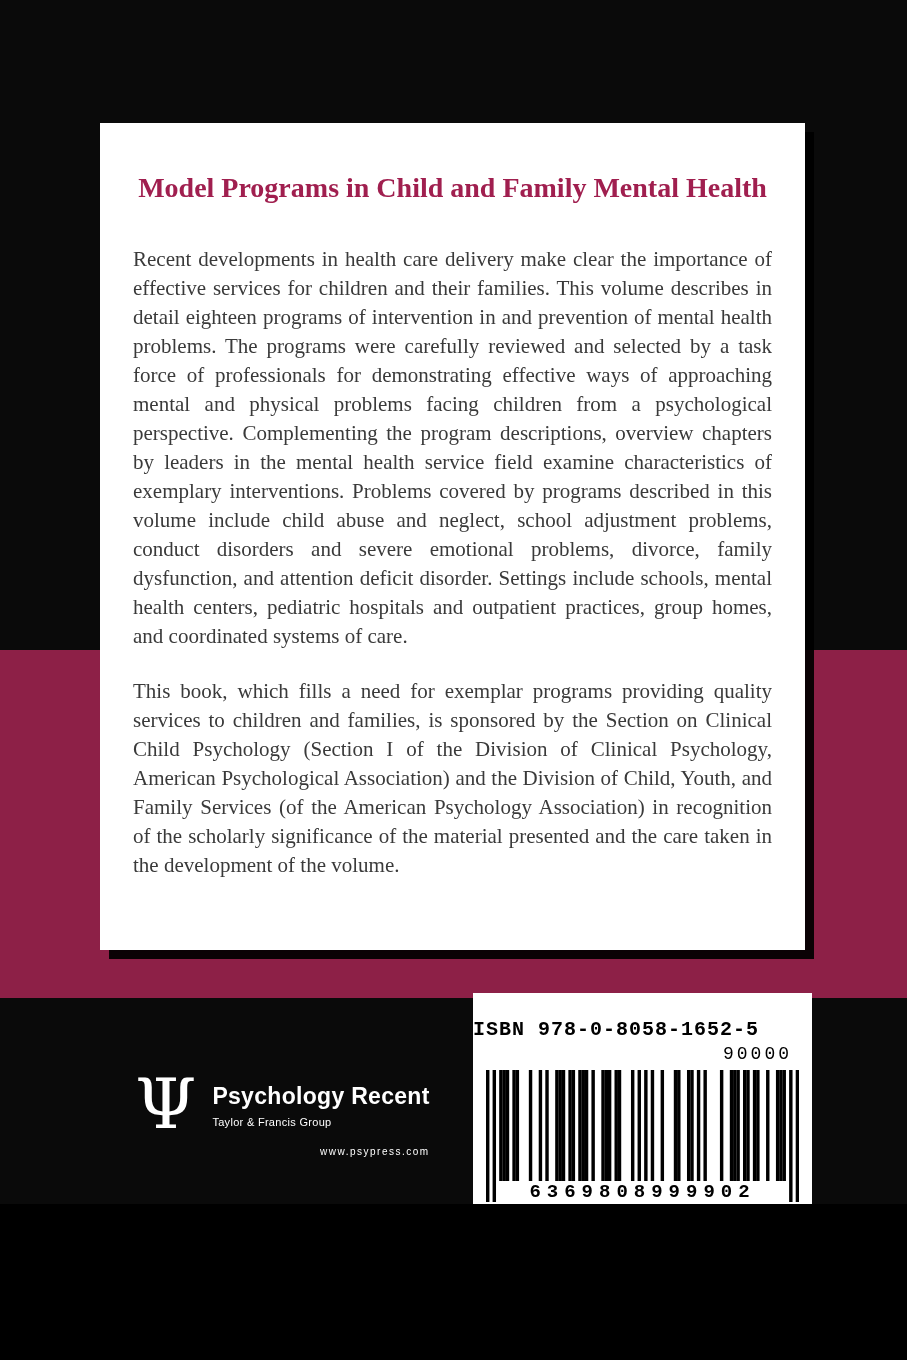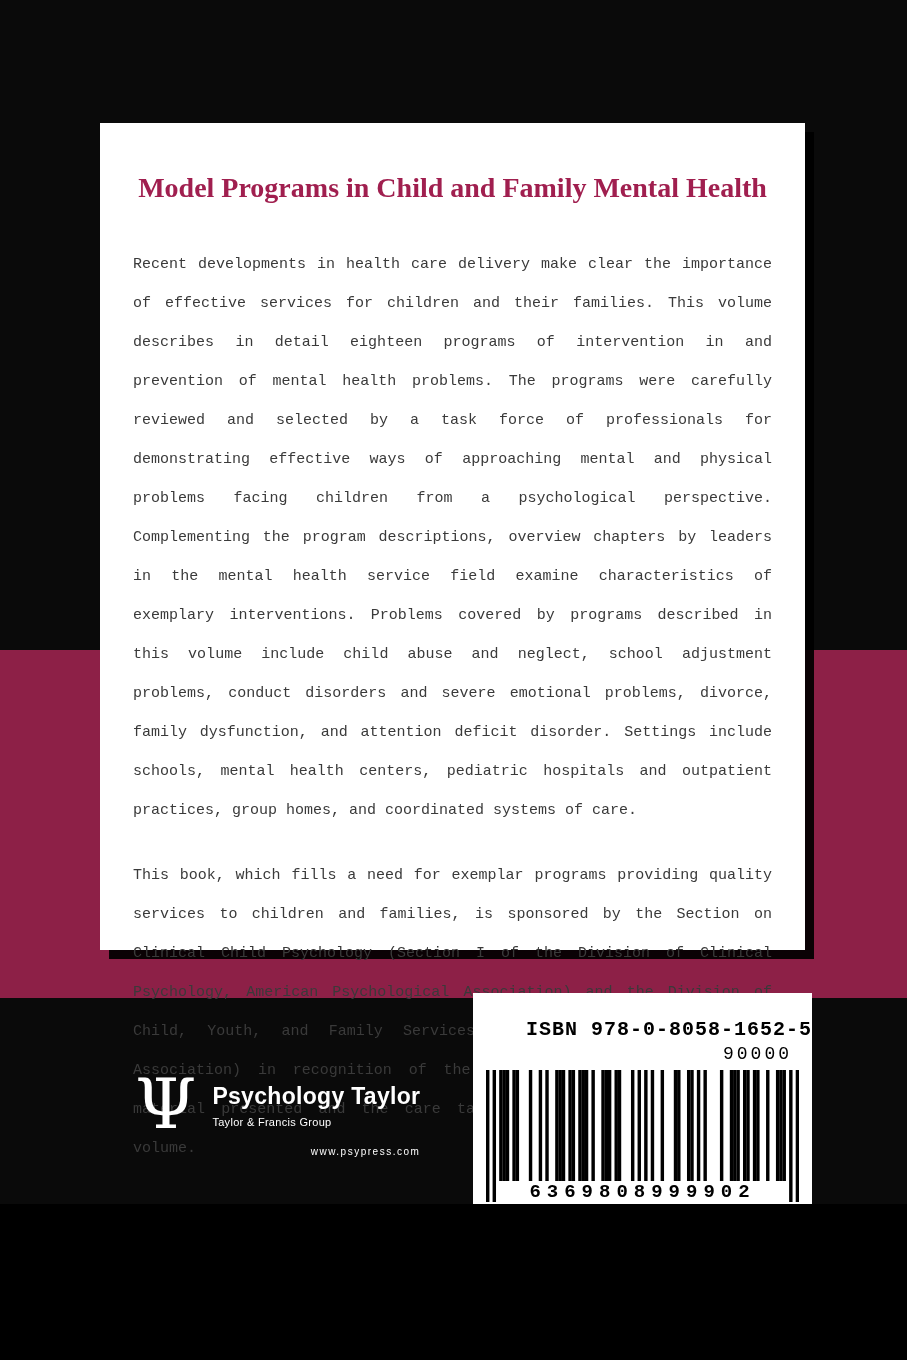--- a/index.html
+++ b/index.html
@@ -40,23 +40,23 @@
     font-family: "Liberation Serif", serif;
     font-weight: bold;
     font-size: 28px;
     line-height: 38px;
     color: var(--title, #a01f4f);
     text-align: center;
     white-space: nowrap;
   }
   .blurb {
     margin: 38px 0 0 0;
-    font-family: Liberation Mono, monospace;
-    font-size: 15px;
-    line-height: 39px;
+    font-family: Liberation Serif, serif;
+    font-size: 21px;
+    line-height: 29px;
     text-align: justify;
     color: var(--body-text, #3a3a3a);
   }
   .blurb + .blurb {
     margin-top: 26px;
   }
   
   .publisher {
     position: absolute;
     left: 135px;
@@ -98,21 +98,21 @@
     position: absolute;
     left: 473px;
     top: 993px;
     width: 339px;
     height: 227px;
     background: #ffffff;
     box-sizing: border-box;
   }
   .isbn-line {
     margin-top: 25px;
-    text-align: right;
+    text-align: left;
     font-family: "Liberation Mono", monospace;
     font-size: 20px;
     font-weight: bold;
     letter-spacing: 1px;
     color: #000000;
   }
   .price-line {
     margin-top: 3px;
     text-align: right;
     padding-right: 20px;
@@ -172,21 +172,21 @@
 
   <div class="panel">
     <h1 class="book-title">Model Programs in Child and Family Mental Health</h1>
     <p class="blurb">Recent developments in health care delivery make clear the importance of effective services for children and their families. This volume describes in detail eighteen programs of intervention in and prevention of mental health problems. The programs were carefully reviewed and selected by a task force of professionals for demonstrating effective ways of approaching mental and physical problems facing children from a psychological perspective. Complementing the program descriptions, overview chapters by leaders in the mental health service field examine characteristics of exemplary interventions. Problems covered by programs described in this volume include child abuse and neglect, school adjustment problems, conduct disorders and severe emotional problems, divorce, family dysfunction, and attention deficit disorder. Settings include schools, mental health centers, pediatric hospitals and outpatient practices, group homes, and coordinated systems of care.</p>
     <p class="blurb">This book, which fills a need for exemplar programs providing quality services to children and families, is sponsored by the Section on Clinical Child Psychology (Section I of the Division of Clinical Psychology, American Psychological Association) and the Division of Child, Youth, and Family Services (of the American Psychology Association) in recognition of the scholarly significance of the material presented and the care taken in the development of the volume.</p>
   </div>
 
   <div class="publisher">
     <span class="psi">Ψ</span>
     <span class="pub-text">
-      <span class="pub-name" style="display:block">Psychology Taylor</span>
+      <span class="pub-name" style="display:block">Psychology Recent</span>
       <span class="pub-group" style="display:block">Taylor &amp; Francis Group</span>
       <span class="pub-site" style="display:block">www.psypress.com</span>
     </span>
   </div>
 
   <div class="barcode-box">
     <div class="isbn-line">ISBN 978-0-8058-1652-5</div>
     <div class="price-line">90000</div>
     <div class="barcode-area">
       <svg viewBox="0 0 95 132" preserveAspectRatio="none" xmlns="http://www.w3.org/2000/svg">

